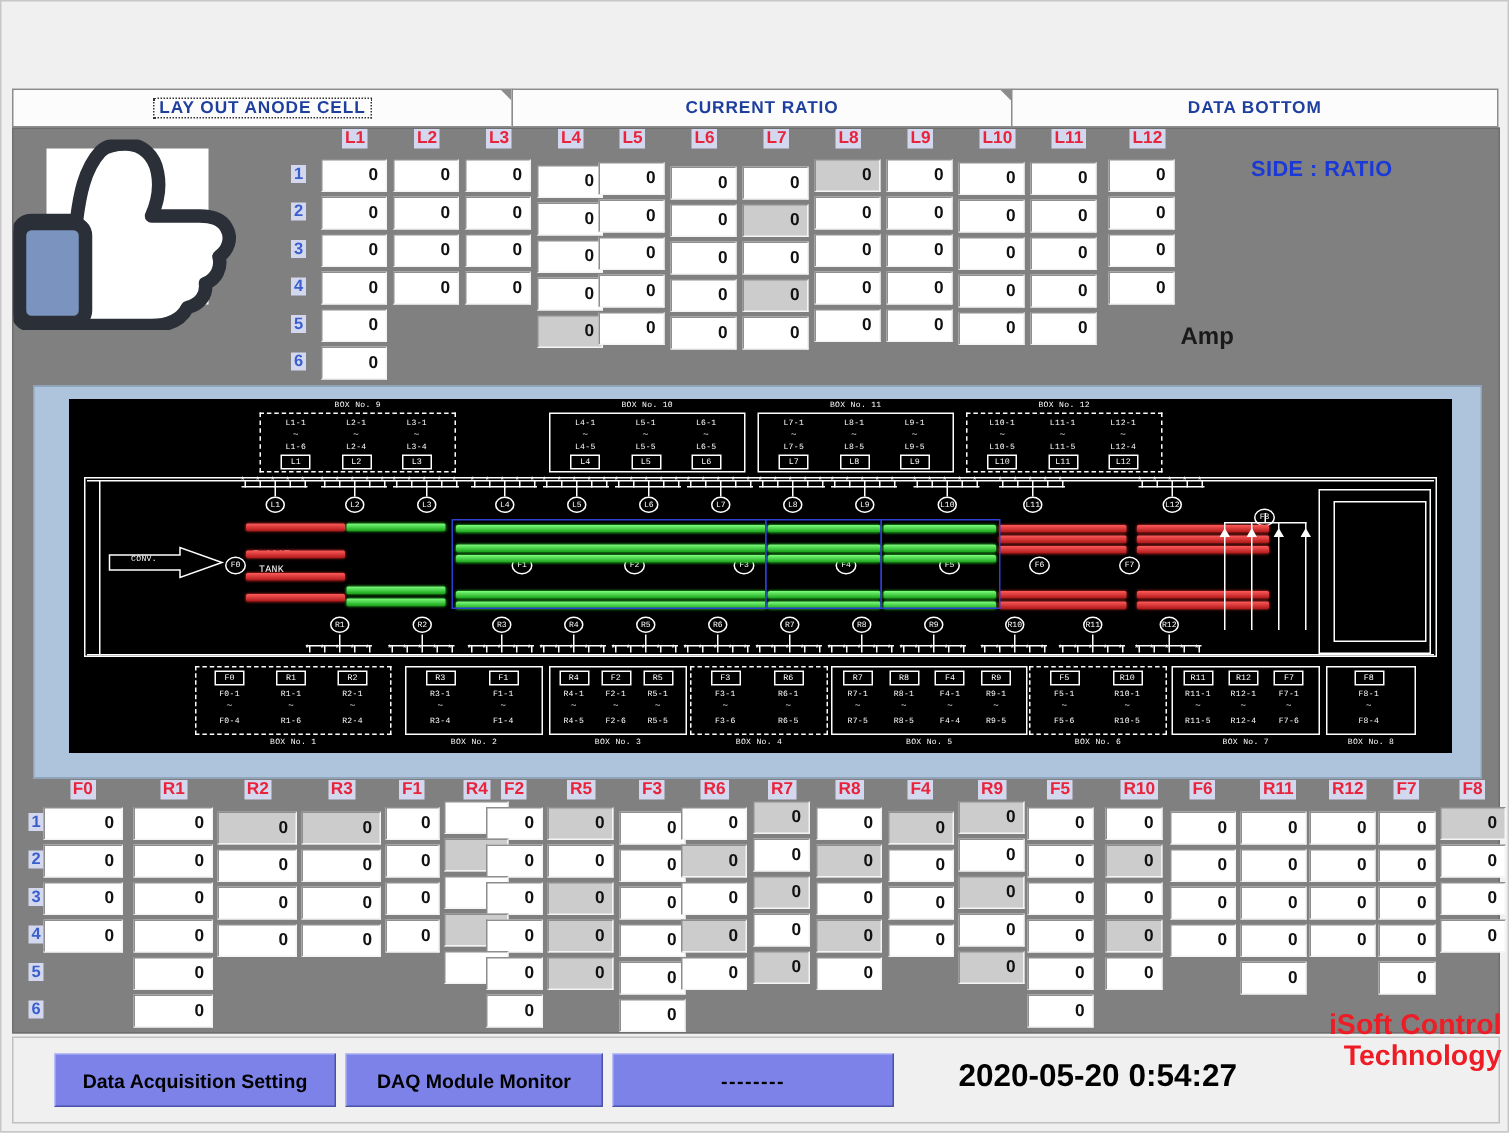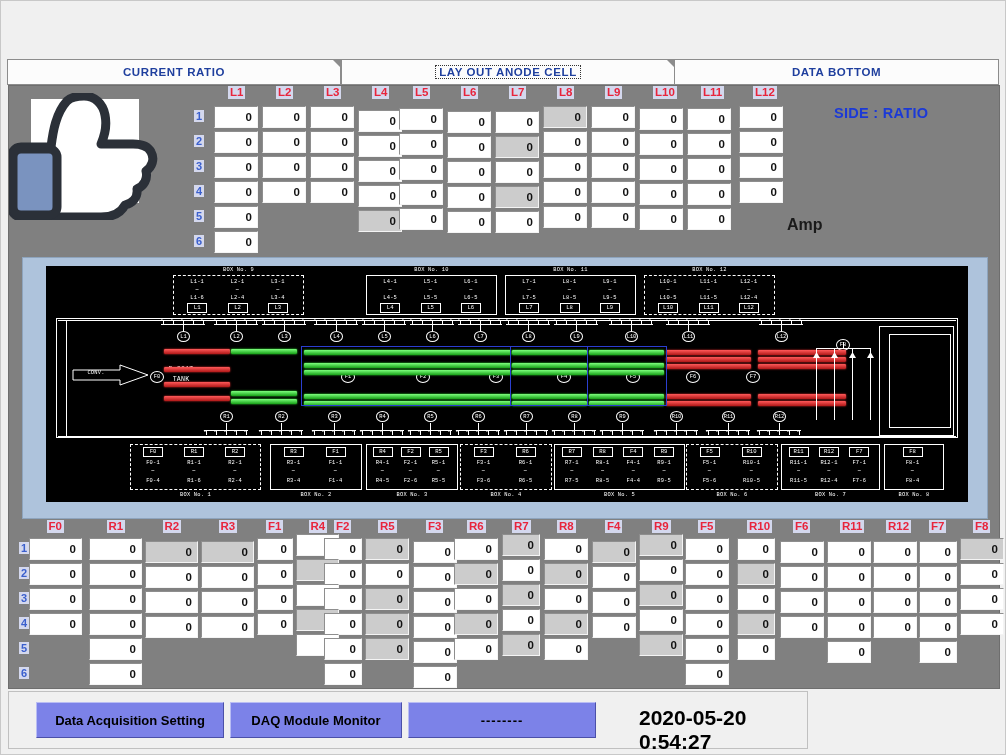--- a/index.html
+++ b/index.html
@@ -151,21 +151,21 @@
   .bar { position: absolute; height: 5px; border-radius: 1px; }
   .bar.red { background: linear-gradient(#ff5a5a,#b01818); box-shadow: 0 0 2px #f33; }
   .bar.green { background: linear-gradient(#7dff7d,#17a017); box-shadow: 0 0 2px #3f3; }
   .bluebox { position: absolute; border: 1px solid #2b3fd0; }
 
   
   .botgrid { position: absolute; left: 0; top: 434px; width: 992px; height: 170px; }
 
   
   .footer {
-    position: absolute; left: 7px; top: 690px; width: 800px; height: 58px;
+    position: absolute; left: 7px; top: 690px; width: 992px; height: 58px;
     background: #f0f0f0; border: 1px solid #c0c0c0;
   }
   .btn {
     position: absolute; top: 10px; height: 36px;
     background: #7c82e8;
     border-top: 1px solid #b9bdf4; border-left: 1px solid #b9bdf4;
     border-right: 1px solid #4b50a8; border-bottom: 1px solid #4b50a8;
     color: #000; font-size: 13px; font-weight: bold;
     display: flex; align-items: center; justify-content: center;
     text-align: center; line-height: 15px; overflow: hidden;
@@ -188,26 +188,26 @@
   .thumb { position: absolute; left: 8px; top: 92px; width: 160px; height: 127px; z-index: 40; }
 </style>
 </head>
 <body>
 
 <div id="app">
 
 
 
   <div class="tabstrip">
+    <div class="tab t1 active">
+      <span class="tablabel">LAY OUT ANODE CELL</span>
+      <span class="corner"></span>
+    </div>
     <div class="tab t2">
       <span class="tablabel">CURRENT RATIO</span>
-      <span class="corner"></span>
-    </div>
-    <div class="tab t1 active">
-      <span class="tablabel">LAY OUT ANODE CELL</span>
       <span class="corner"></span>
     </div>
     <div class="tab t3">
       <span class="tablabel">DATA BOTTOM</span>
     </div>
   </div>
 
   <div class="panel">
     <div class="topgrid" id="topgrid">
         <div class="row-head" style="left: 185px; top: 24px;">1</div>
@@ -958,20 +958,24 @@
           <div class="dg dg-txt" style="left: 842px; top: 194px; width: 49px; text-align: center;">F8-1</div>
           <div class="dg dg-txt" style="left: 842px; top: 202px; width: 49px; text-align: center; font-size: 6px;">~</div>
           <div class="dg dg-txt" style="left: 842px; top: 212px; width: 49px; text-align: center;">F8-4</div>
         </div>
     </div>
   </div>
 
   <div class="side-label">SIDE : RATIO</div>
   <div class="amp">Amp</div>
 
+  <div class="brand">
+    <div>iSoft Control</div>
+    <div>Technology</div>
+  </div>
 
   <div class="footer">
     <div class="btn b1">Data Acquisition Setting</div>
     <div class="btn b2">DAQ Module Monitor</div>
     <div class="btn b3">--------</div>
     <div class="clock">2020-05-20 0:54:27</div>
   </div>
 
   <div class="thumb">
     <svg width="160" height="127" viewBox="0 0 160 127">

